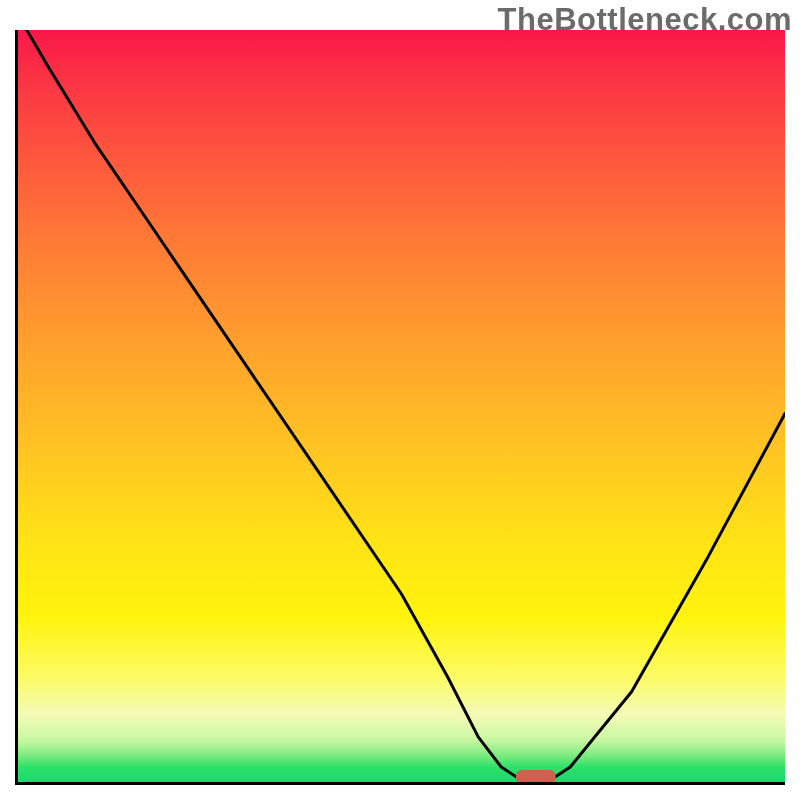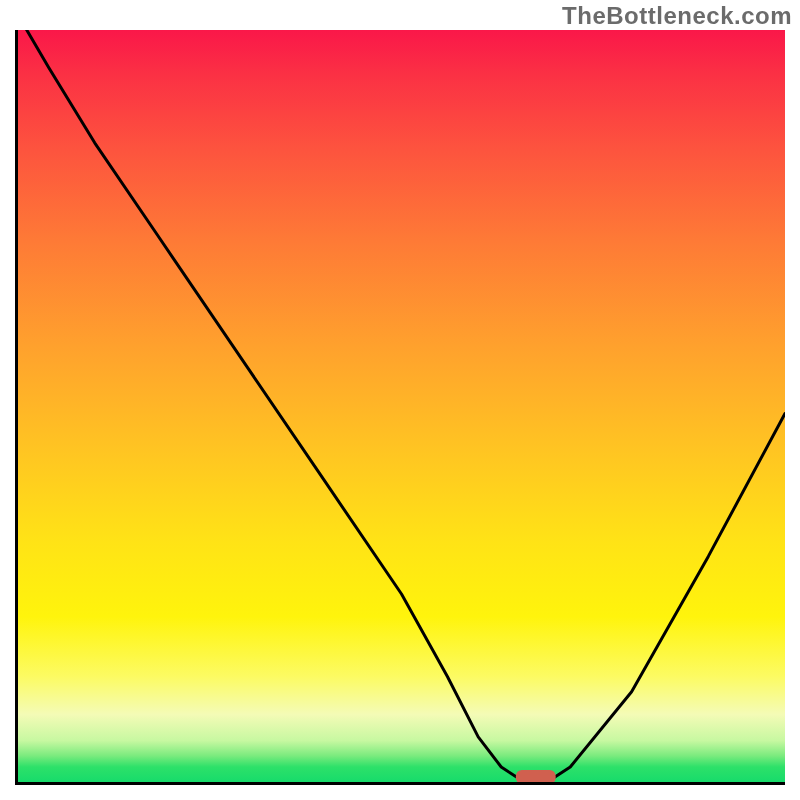--- a/index.html
+++ b/index.html
@@ -15,21 +15,21 @@
     position: relative;
     width: 800px;
     height: 800px;
     box-sizing: border-box;
   }
   .watermark {
     position: absolute;
     top: 2px;
     right: 8px;
     color: #6b6b6b;
-    font-size: 24px;
+    font-size: 31px;
     font-weight: 600;
     letter-spacing: 0.5px;
     z-index: 10;
   }
   .plot {
     position: absolute;
     left: 15px;
     top: 30px;
     width: 770px;
     height: 755px;

